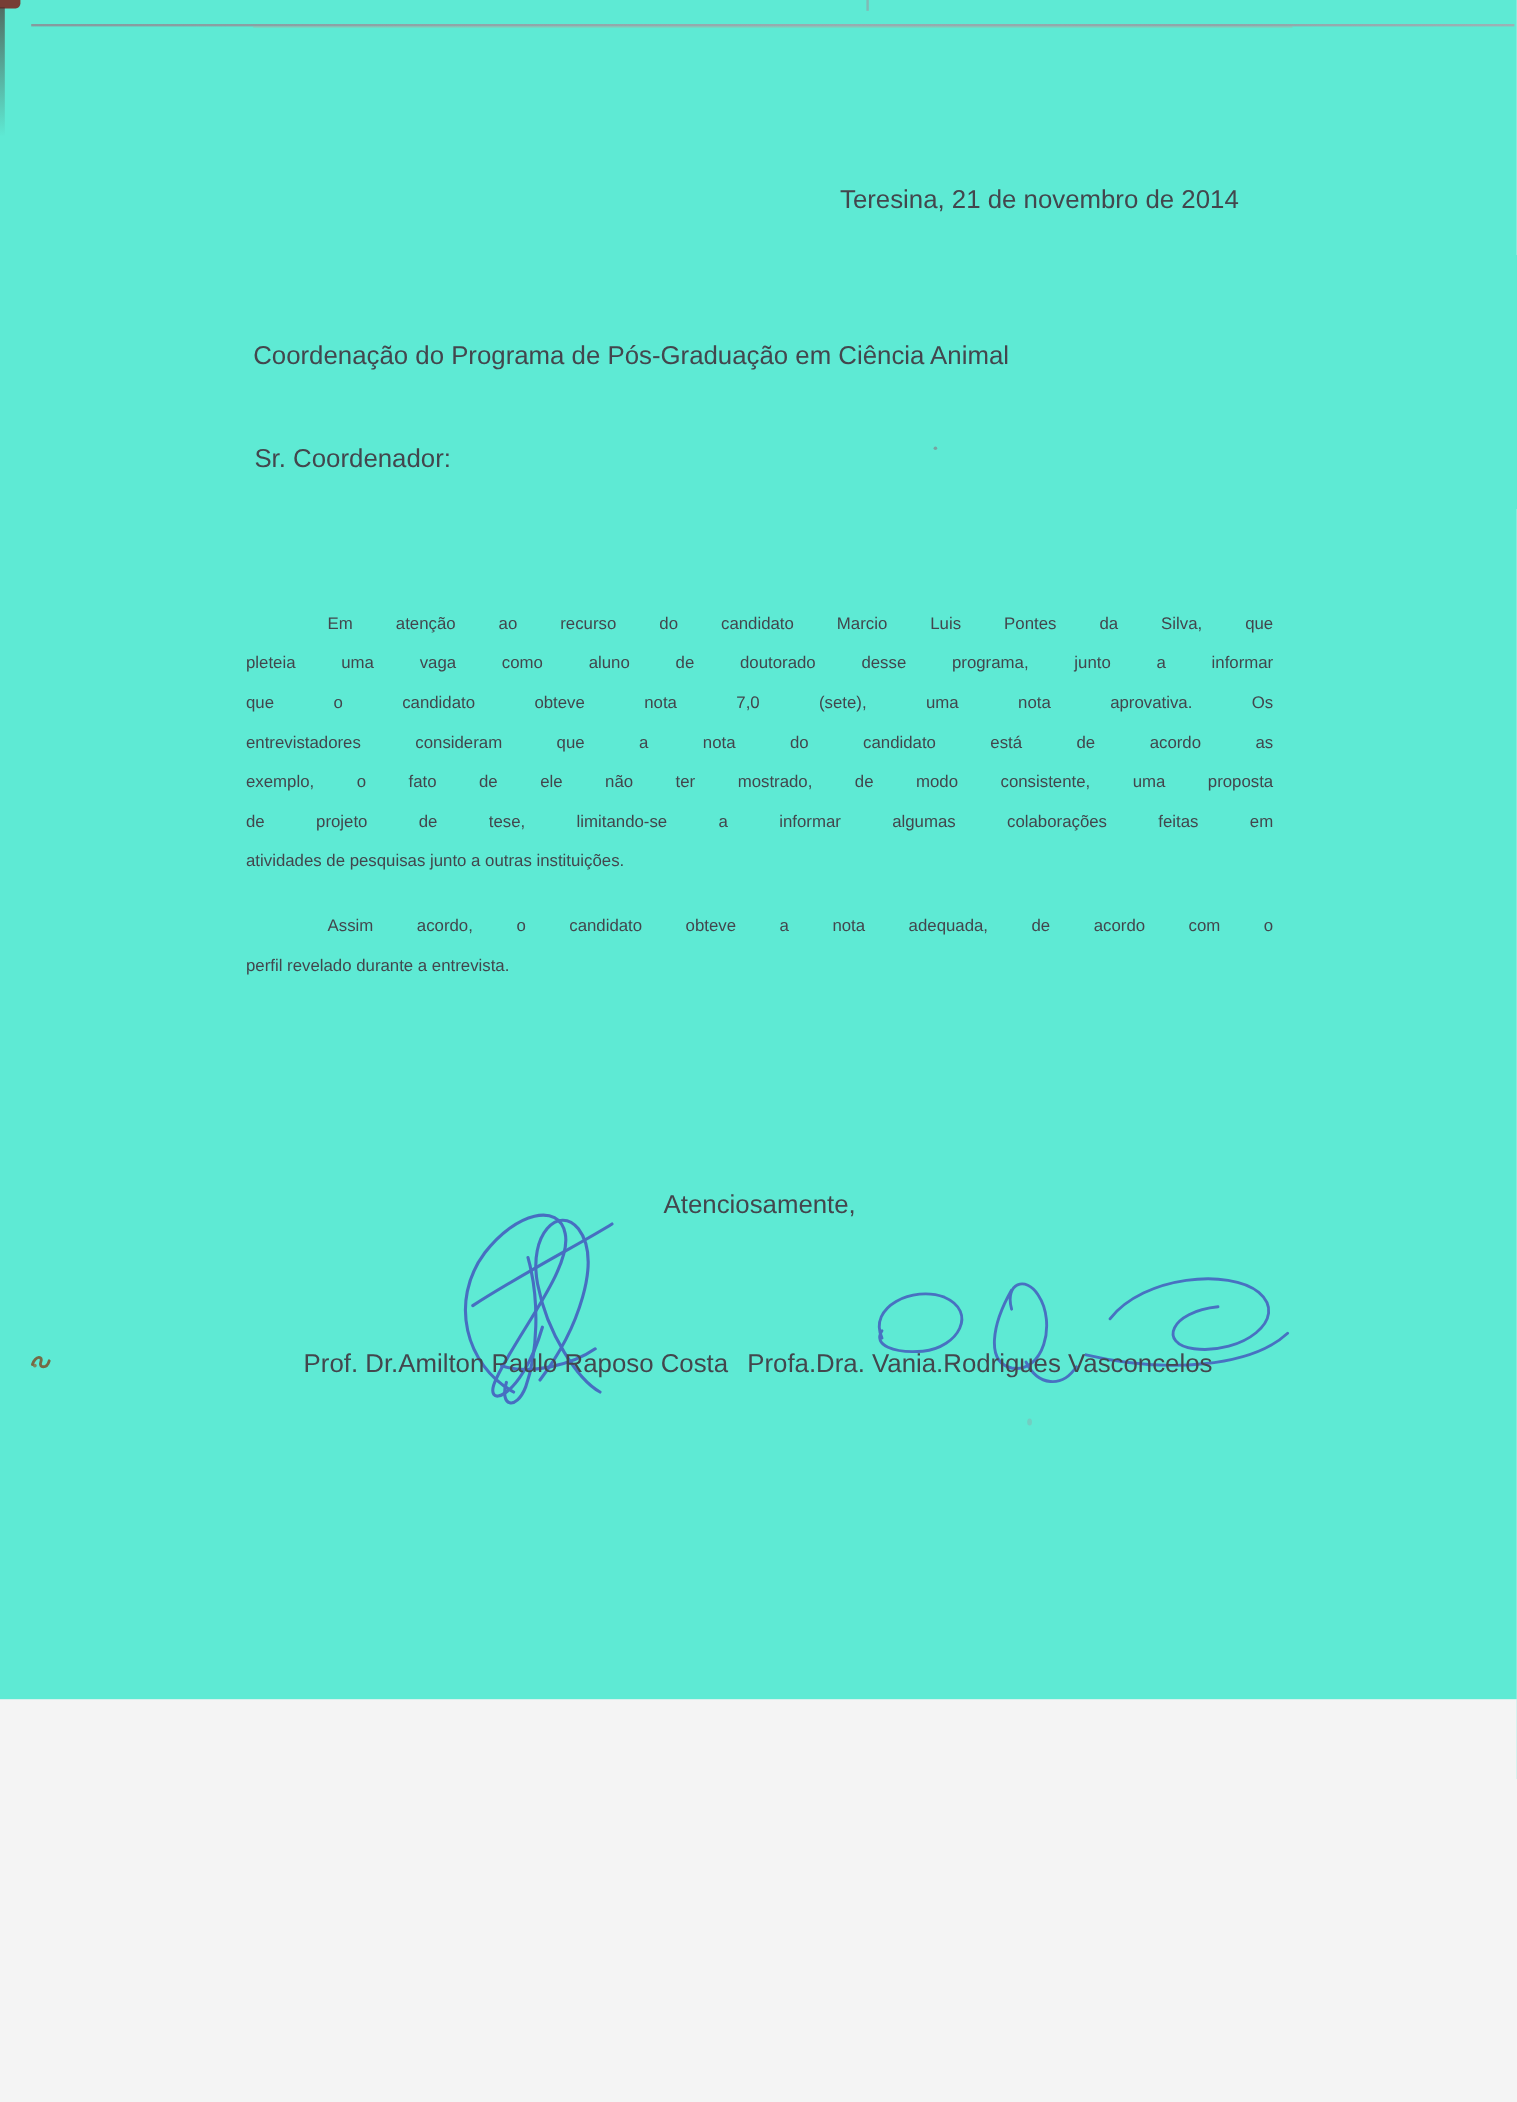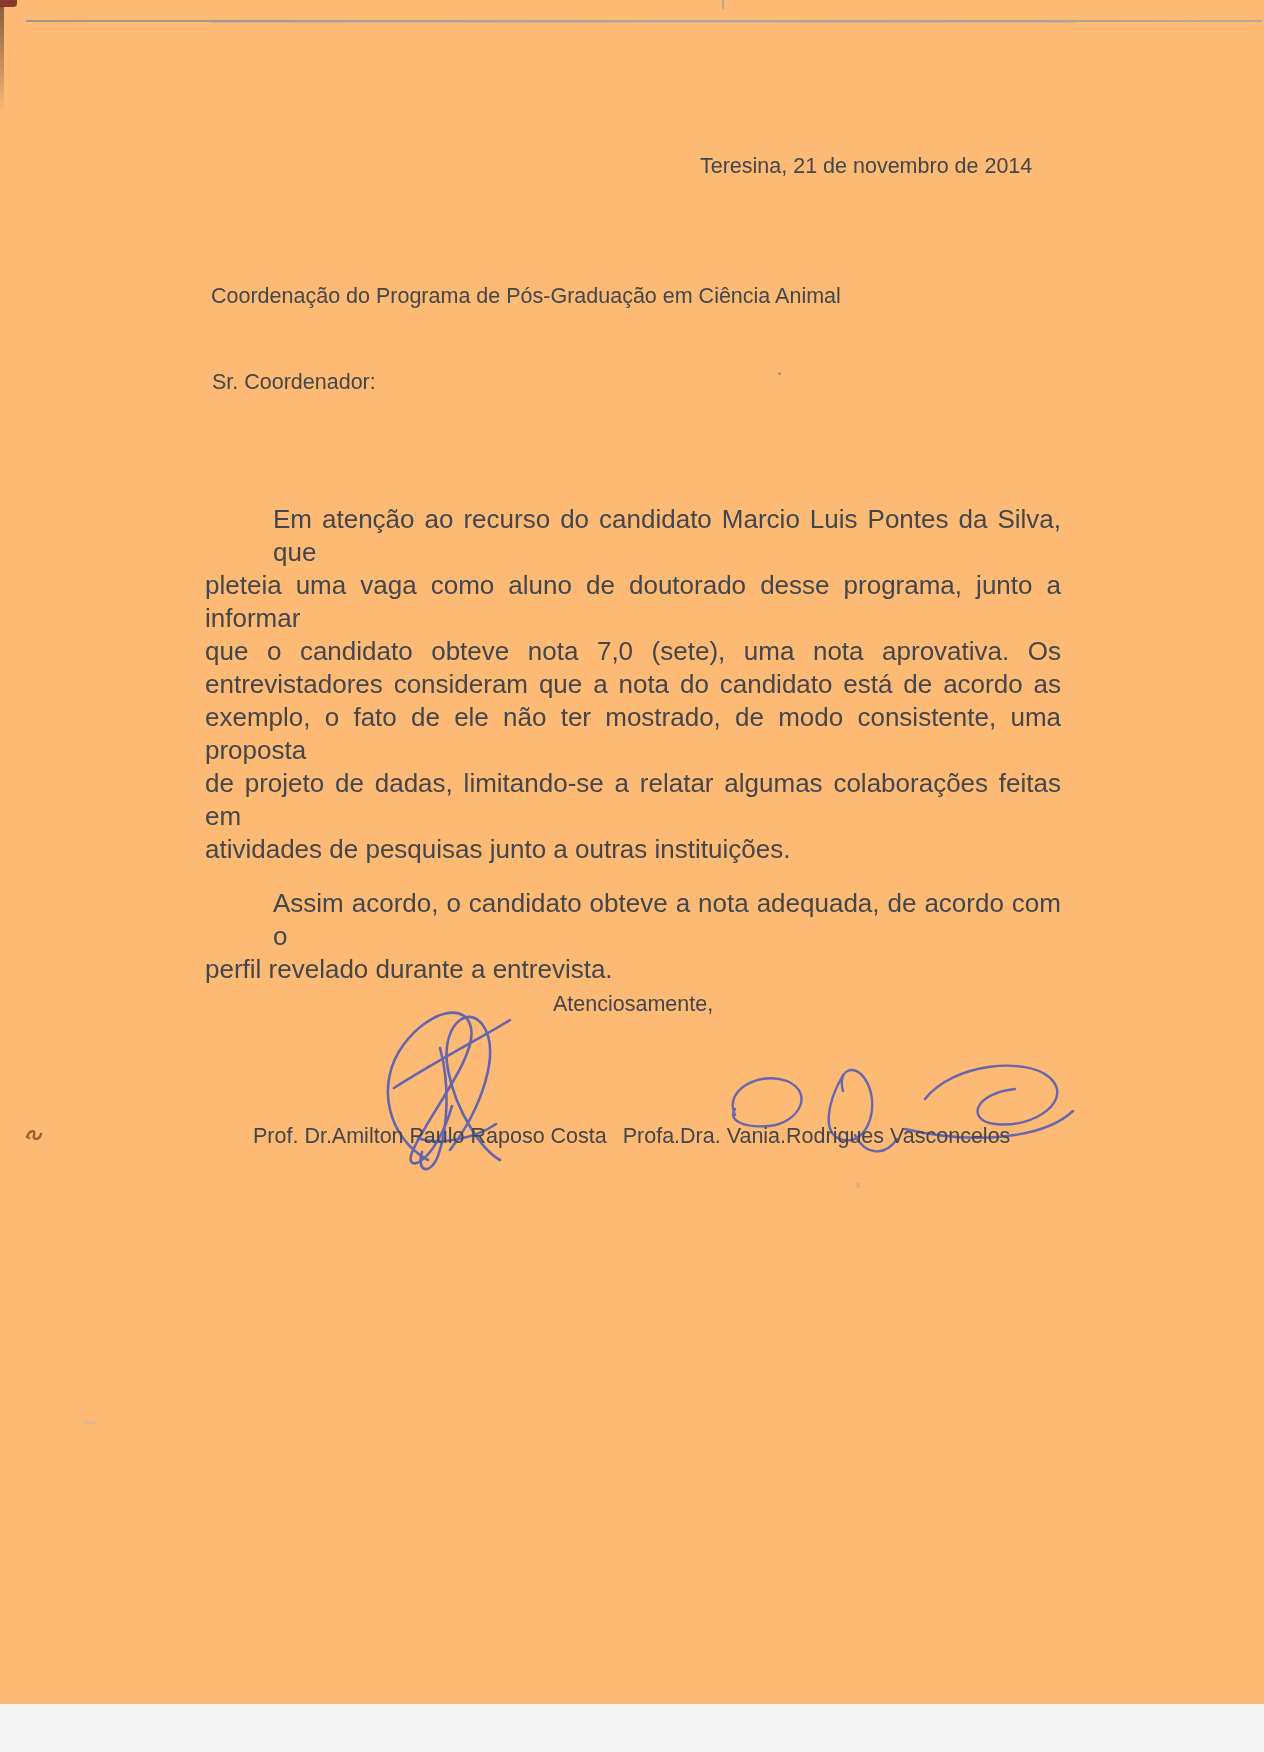--- a/index.html
+++ b/index.html
@@ -3,22 +3,22 @@
 <meta charset="utf-8">
 <style>
   html, body { margin: 0; padding: 0; }
   body {
     width: 1264px; height: 1752px;
     background: #f4f4f4;
     font-family: "Liberation Sans", "DejaVu Sans", sans-serif;
   }
   .page {
     position: relative;
-    width: 1264px; height: 1704px;
-    background: #fdba74;
+    width: 1264px; height: 1416px;
+    background: #5eead4;
     overflow: hidden;
     color: #43464d;
   }
   
   .scan-top-line {
     position: absolute; left: 26px; top: 20px;
     width: 1236px; height: 2px;
     background: linear-gradient(to right, #8d8d95, #9a9aa2 30%, #a3a3ab 55%, #9a9aa2 80%, #a8a8b0);
     opacity: .85;
   }
@@ -54,21 +54,21 @@
   }
   
   .txt { position: absolute; font-size: 21.5px; line-height: 33px; white-space: nowrap; }
   .date-line      { left: 700px; top: 150px; }
   .recipient-line { left: 211px; top: 280px; }
   .salutation     { left: 212px; top: 366px; }
   .closing        { left: 553px; top: 988px; }
 
   .body-block {
     position: absolute; left: 205px; top: 503px; width: 856px;
-    font-size: 26px; line-height: 33px;
+    font-size: 14px; line-height: 33px;
   }
   .body-block .para + .para { margin-top: 21px; }
   .line { width: 100%; box-sizing: border-box; }
   .jline { text-align: justify; text-align-last: justify; }
   .lline { text-align: left; }
   .indent { padding-left: 68px; }
 
   .signoff-names {
     position: absolute; left: 253px; top: 1120px;
     display: flex; gap: 16px;
@@ -103,21 +103,21 @@
 
   <div class="txt salutation">Sr. Coordenador:</div>
 
   <div class="body-block">
     <div class="para">
       <div class="line jline indent">Em atenção ao recurso do candidato Marcio Luis Pontes da Silva, que</div>
       <div class="line jline">pleteia uma vaga como aluno de doutorado desse programa, junto a informar</div>
       <div class="line jline">que o candidato obteve nota 7,0 (sete), uma nota aprovativa. Os</div>
       <div class="line jline">entrevistadores consideram que a nota do candidato está de acordo as</div>
       <div class="line jline">exemplo, o fato de ele não ter mostrado, de modo consistente, uma proposta</div>
-      <div class="line jline">de projeto de dadas, limitando-se a relatar algumas colaborações feitas em</div>
+      <div class="line jline">de projeto de tese, limitando-se a informar algumas colaborações feitas em</div>
       <div class="line lline">atividades de pesquisas junto a outras instituições.</div>
     </div>
     <div class="para">
       <div class="line jline indent">Assim acordo, o candidato obteve a nota adequada, de acordo com o</div>
       <div class="line lline">perfil revelado durante a entrevista.</div>
     </div>
   </div>
 
   <div class="txt closing">Atenciosamente,</div>
 

